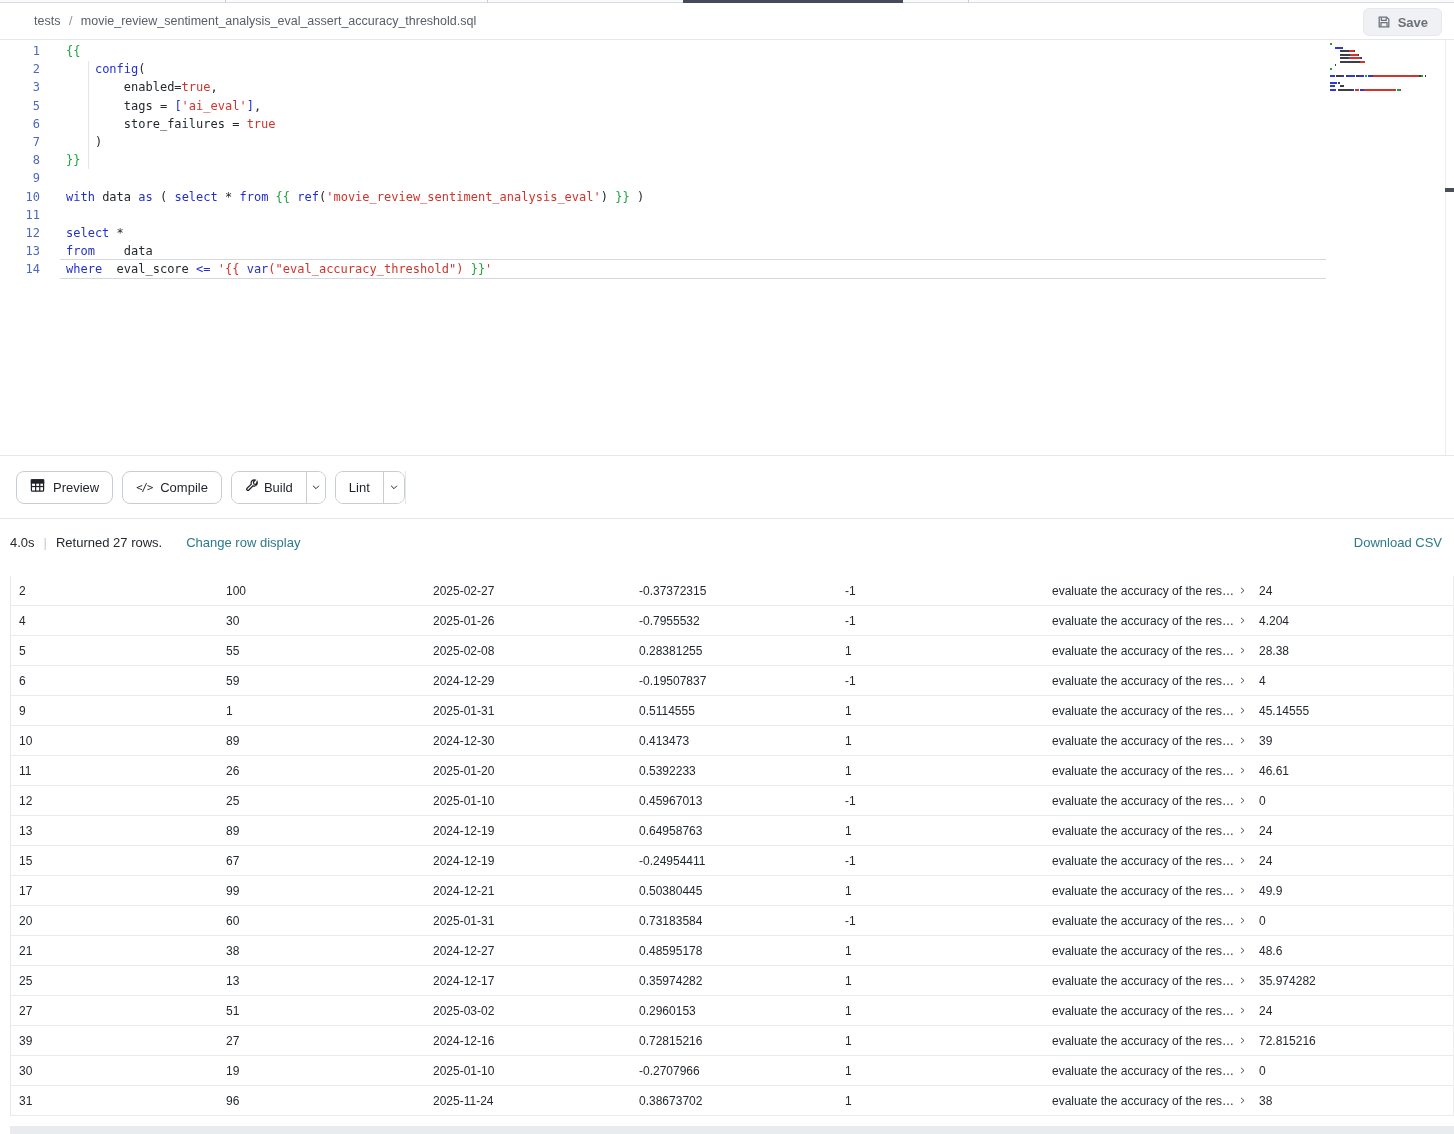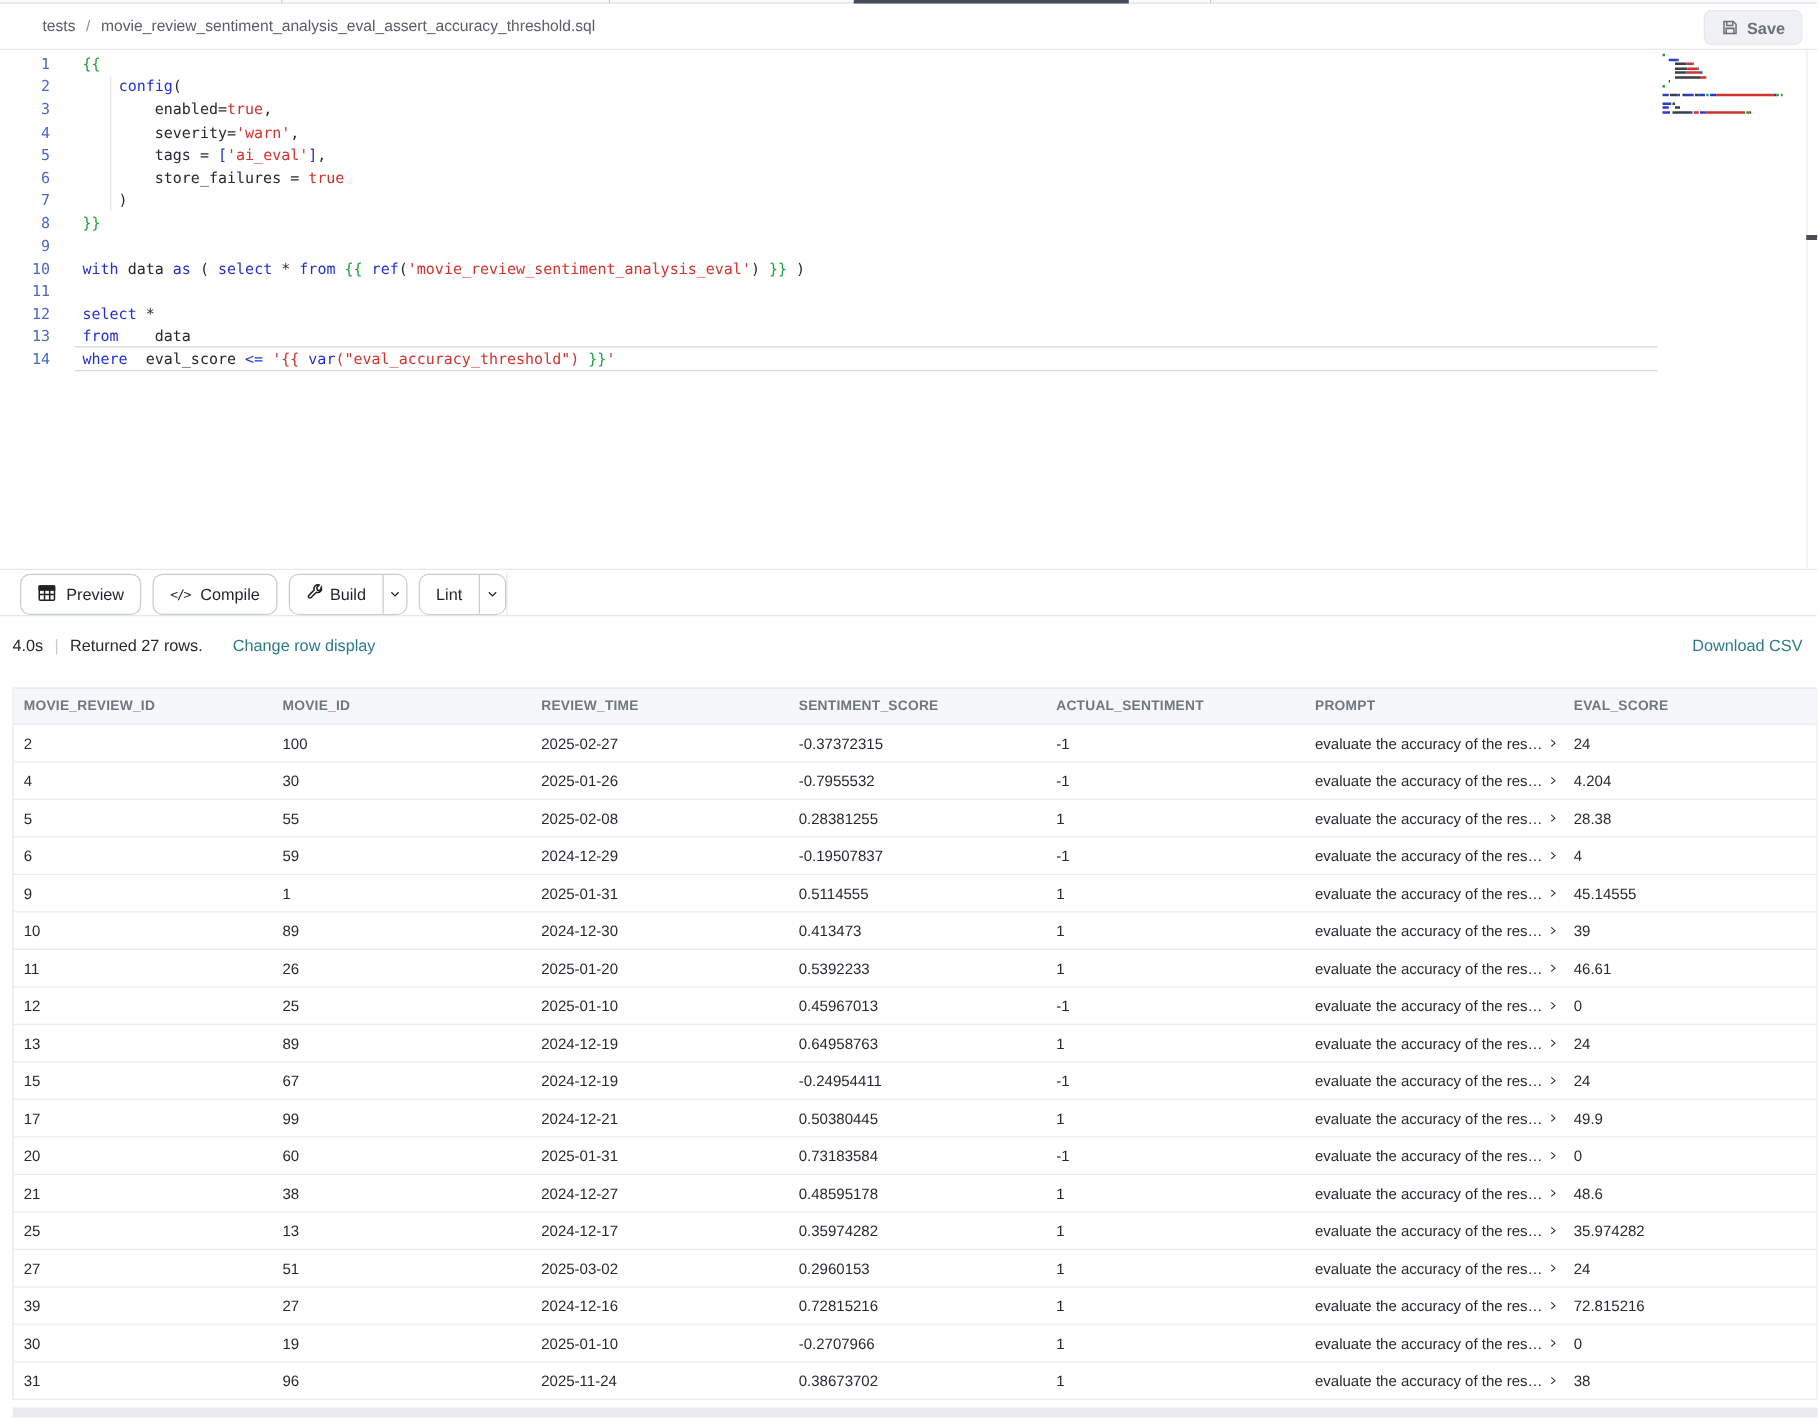--- a/index.html
+++ b/index.html
@@ -34,22 +34,22 @@
   .cl-box { position:absolute; left:60px; width:1266px; top:-1px; height:19.5px;
             border-top:1px solid #d4d7db; border-bottom:1px solid #d4d7db; pointer-events:none; }
   .indent-guide { position:absolute; left:88px; top:21px; width:1px; height:108px; background:#e3e6ea; }
   .minimap { position:absolute; top:3px; right:12px; width:112px; }
   .mm-line { height:2px; margin-bottom:1.5px; white-space:nowrap; font-size:0; }
   .mm-line span { display:inline-block; height:2px; }
   .editor .vtrack { position:absolute; right:8px; top:0; bottom:0; width:1px; background:#eaecef; }
   .editor .vthumb { position:absolute; right:0; top:148px; width:9px; height:4px; background:#4a4f57; }
 
   
-  .toolbar { position:relative; height:38px; border-top:1px solid #e4e7eb;
-             border-bottom:1px solid #e4e7eb; display:flex; align-items:flex-end; }
+  .toolbar { position:relative; height:64px; border-top:1px solid #e4e7eb;
+             border-bottom:1px solid #e4e7eb; display:flex; align-items:center; }
   .tool-left { width:406px; display:flex; align-items:center; gap:9px; padding-left:16px;
                border-right:1px solid #e4e7eb; }
   .btn, .btn-seg { background:#fff; border:1px solid #c8cdd4; border-radius:8px; height:33px;
          display:inline-flex; align-items:center; gap:8px; padding:0 13px;
          font-size:13px; color:#1f2328; cursor:pointer; font-family:inherit; }
   .btn-group { display:inline-flex; height:33px; border:1px solid #c8cdd4; border-radius:8px;
                overflow:hidden; background:#fff; }
   .btn-group .main { display:inline-flex; align-items:center; gap:5px; padding:0 13px;
                      font-size:13px; color:#1f2328; cursor:pointer; background:#fff; border:none; font-family:inherit; }
   .btn-group .drop { display:inline-flex; align-items:center; justify-content:center; width:27px;
@@ -108,21 +108,20 @@
     </span>
     <span>Save</span>
   </button>
 </div>
 
 <div class="editor">
   <div class="code-lines" id="code-lines">
       <div class="code-line"><span class="ln">1</span><span class="ct"><span class="tok-g">{{</span></span></div>
       <div class="code-line"><span class="ln">2</span><span class="ct"><span class="tok-p">    </span><span class="tok-k">config</span><span class="tok-p">(</span></span></div>
       <div class="code-line"><span class="ln">3</span><span class="ct"><span class="tok-p">        enabled=</span><span class="tok-r">true</span><span class="tok-p">,</span></span></div>
-      <div class="code-line"><span class="ln">4</span><span class="ct"><span class="tok-p">        severity=</span><span class="tok-r">'warn'</span><span class="tok-p">,</span></span></div>
       <div class="code-line"><span class="ln">5</span><span class="ct"><span class="tok-p">        tags = </span><span class="tok-k">[</span><span class="tok-r">'ai_eval'</span><span class="tok-k">]</span><span class="tok-p">,</span></span></div>
       <div class="code-line"><span class="ln">6</span><span class="ct"><span class="tok-p">        store_failures = </span><span class="tok-r">true</span></span></div>
       <div class="code-line"><span class="ln">7</span><span class="ct"><span class="tok-p">    )</span></span></div>
       <div class="code-line"><span class="ln">8</span><span class="ct"><span class="tok-g">}}</span></span></div>
       <div class="code-line"><span class="ln">9</span><span class="ct"></span></div>
       <div class="code-line"><span class="ln">10</span><span class="ct"><span class="tok-k">with</span><span class="tok-p"> data </span><span class="tok-k">as</span><span class="tok-p"> ( </span><span class="tok-k">select</span><span class="tok-p"> * </span><span class="tok-k">from</span><span class="tok-p"> </span><span class="tok-g">{{</span><span class="tok-p"> </span><span class="tok-k">ref</span><span class="tok-p">(</span><span class="tok-r">'movie_review_sentiment_analysis_eval'</span><span class="tok-p">) </span><span class="tok-g">}}</span><span class="tok-p"> )</span></span></div>
       <div class="code-line"><span class="ln">11</span><span class="ct"></span></div>
       <div class="code-line"><span class="ln">12</span><span class="ct"><span class="tok-k">select</span><span class="tok-p"> *</span></span></div>
       <div class="code-line"><span class="ln">13</span><span class="ct"><span class="tok-k">from</span><span class="tok-p">    data</span></span></div>
       <div class="code-line"><span class="ln">14</span><span class="ct"><span class="tok-k">where</span><span class="tok-p">  eval_score </span><span class="tok-k">&lt;=</span><span class="tok-p"> </span><span class="tok-r">'{{</span><span class="tok-p"> </span><span class="tok-k">var</span><span class="tok-r">("eval_accuracy_threshold")</span><span class="tok-p"> </span><span class="tok-g">}}</span><span class="tok-r">'</span></span><div class="cl-box"></div></div>
@@ -200,29 +199,20 @@
 
 <div class="statusbar">
   <span>4.0s</span>
   <span class="pipe">|</span>
   <span>Returned 27 rows.</span>
   <span class="link status-link">Change row display</span>
   <span class="link dl-link">Download CSV</span>
 </div>
 
 <div class="table-wrap">
-  <div class="thead" id="thead">
-      <div>MOVIE_REVIEW_ID</div>
-      <div>MOVIE_ID</div>
-      <div>REVIEW_TIME</div>
-      <div>SENTIMENT_SCORE</div>
-      <div>ACTUAL_SENTIMENT</div>
-      <div>PROMPT</div>
-      <div>EVAL_SCORE</div>
-    </div>
   <div id="tbody">
       <div class="trow">
         <div>2</div>
         <div>100</div>
         <div>2025-02-27</div>
         <div>-0.37372315</div>
         <div>-1</div>
         <div class="prompt-cell">
           <span>evaluate the accuracy of the res…</span>
           <svg width="9" height="9" viewBox="0 0 24 24">

